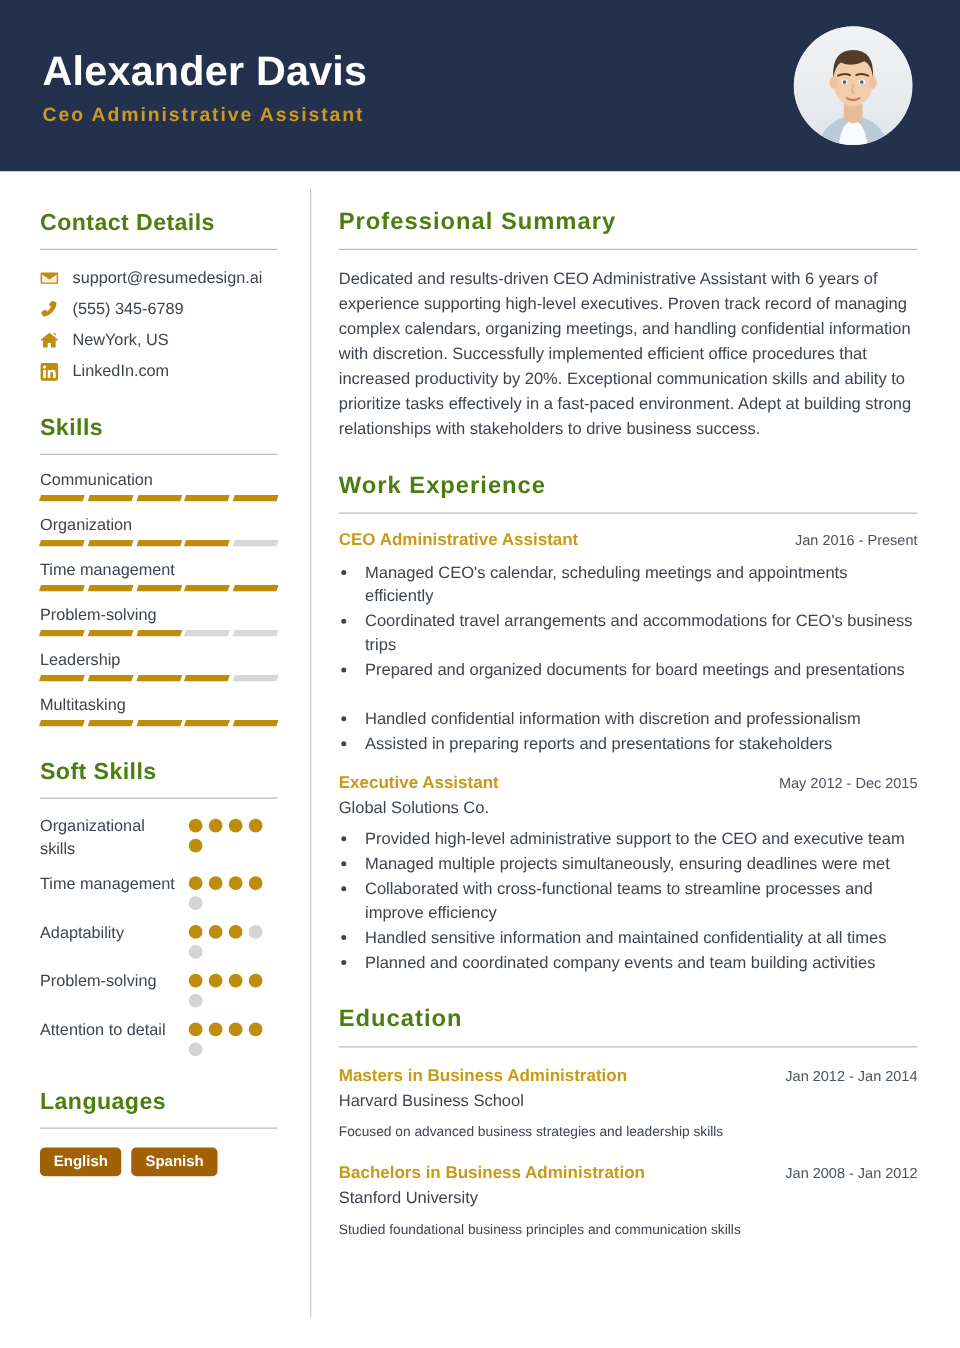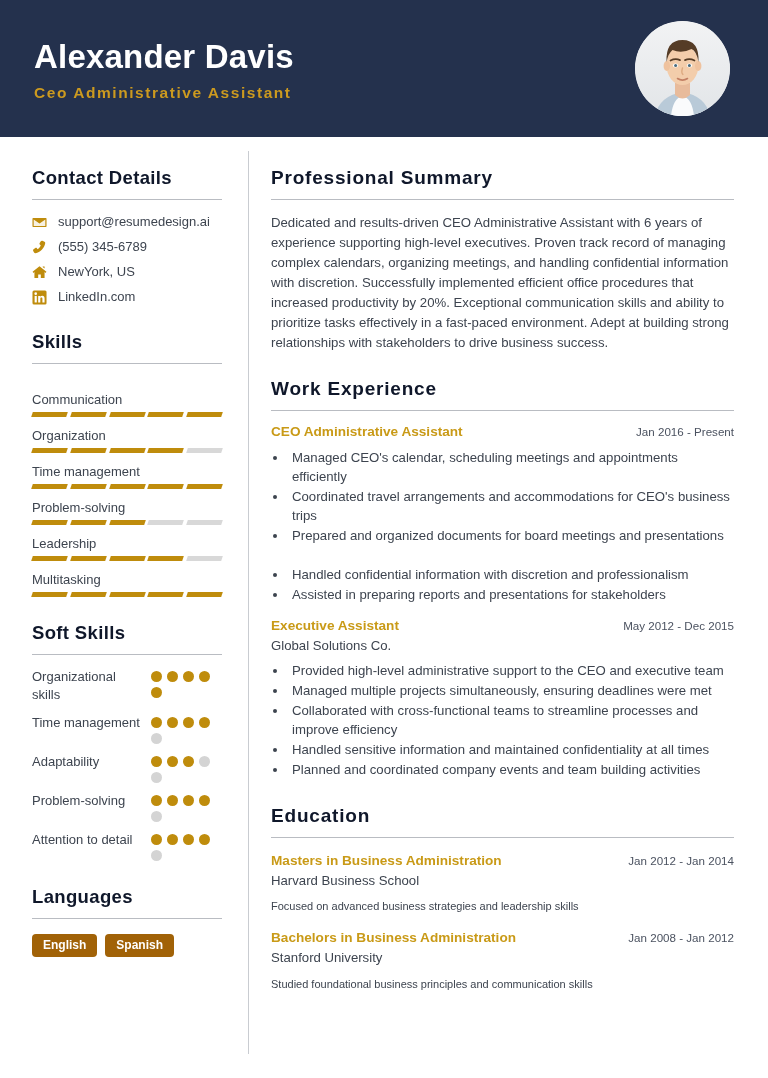--- a/index.html
+++ b/index.html
@@ -75,21 +75,21 @@
   .main {
     flex: 1 1 auto;
     padding: 30px 34px 0 22px;
     min-width: 0;
   }
 
   
   .sec-title {
     font-size: 18.5px;
     font-weight: bold;
-    color: #0f172a;
+    color: #4d7c0f;
     letter-spacing: 0.35px;
   }
   .sec-title.main-title { font-size: 19px; letter-spacing: 0.8px; }
   .sec-rule {
     height: 1px;
     background: #b9bcc2;
     margin-top: 10px;
   }
   .sec { margin-bottom: 25px; }
 
@@ -111,21 +111,21 @@
     color: #bf8c0c;
   }
   .contact-ico svg { display: block; }
   .contact-txt {
     font-size: 13px;
     color: #3d444f;
     line-height: 1.3;
   }
 
   
-  .skills-list { margin-top: 28px; }
+  .skills-list { margin-top: 12px; }
   .skill-item { margin-bottom: 11px; }
   .skill-name {
     font-size: 13px;
     color: #3d444f;
     margin-bottom: 5px;
   }
   .skill-bar {
     display: flex;
     gap: 4px;
   }

